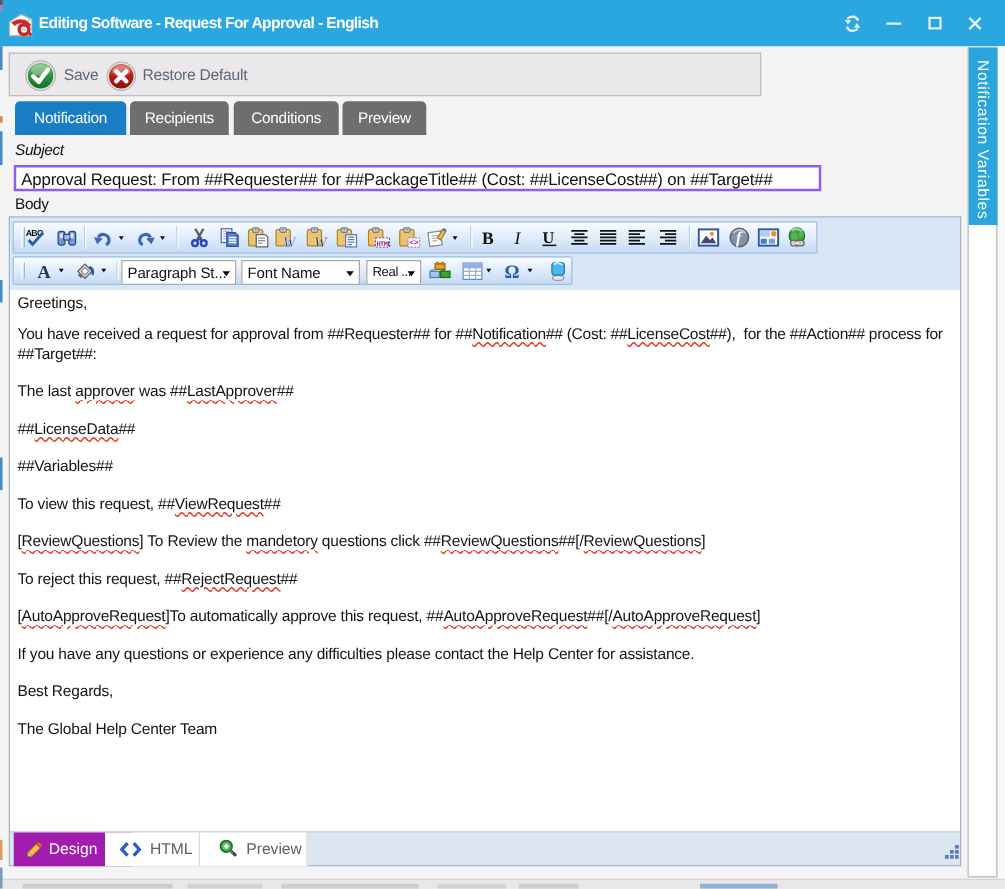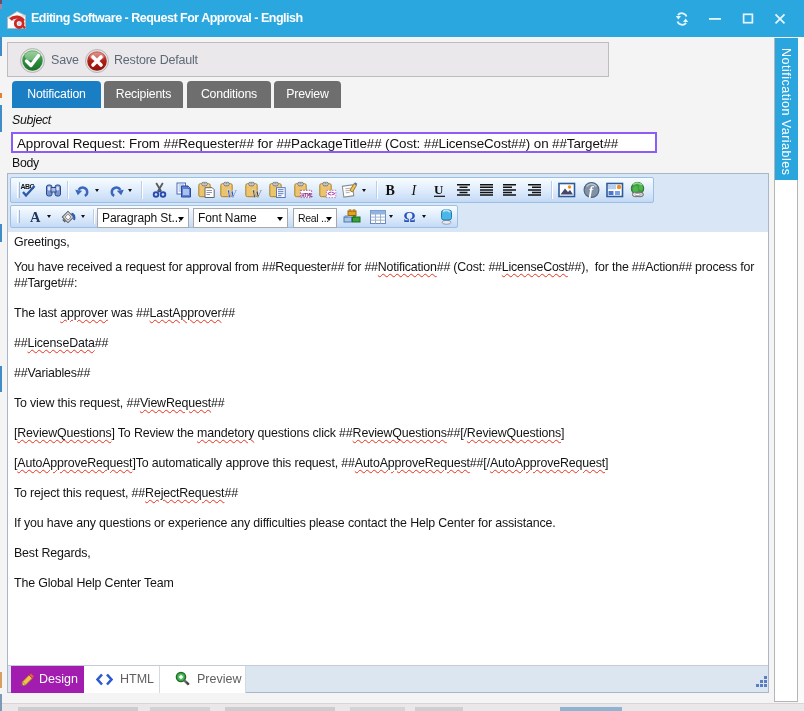--- a/index.html
+++ b/index.html
@@ -315,22 +315,22 @@
         </svg>
     </div>
     <div id="content">
       <p class="first">Greetings,</p>
       <p style="letter-spacing:-0.2px">You have received a request for approval from ##Requester## for ##<span class="sq">Notification</span>## (Cost: ##<span class="sq">LicenseCost</span>##),&nbsp; for the ##Action## process for<br>##Target##:</p>
       <p>The last <span class="sq">approver</span> was ##<span class="sq">LastApprover</span>##</p>
       <p>##<span class="sq">LicenseData</span>##</p>
       <p>##Variables##</p>
       <p>To view this request, ##<span class="sq">ViewRequest</span>##</p>
       <p>[<span class="sq">ReviewQuestions</span>] To Review the <span class="sq">mandetory</span> questions click ##<span class="sq">ReviewQuestions</span>##[/<span class="sq">ReviewQuestions</span>]</p>
+      <p>To reject this request, ##<span class="sq">RejectRequest</span>##</p>
       <p>[<span class="sq">AutoApproveRequest</span>]To automatically approve this request, ##<span class="sq">AutoApproveRequest</span>##[/<span class="sq">AutoApproveRequest</span>]</p>
-      <p>To reject this request, ##<span class="sq">RejectRequest</span>##</p>
       <p>If you have any questions or experience any difficulties please contact the Help Center for assistance.</p>
       <p>Best Regards,</p>
       <p>The Global Help Center Team</p>
     </div>
     <div id="btabs">
       <div class="btab" style="left:3px;width:95px;background:#a21caf;color:#fff;">
         <svg style="position:absolute;left:8px;top:5px" width="17" height="17" viewBox="0 0 17 17">
             <g transform="rotate(-45 8.5 8.5)">
               <rect x="3.2" y="6.6" width="9.6" height="4.4" fill="#f2c14e" stroke="#a8821e" stroke-width="0.8"></rect>
               <path d="M3.2,6.6 v4.4" stroke="#d8a83a" stroke-width="1"></path>

